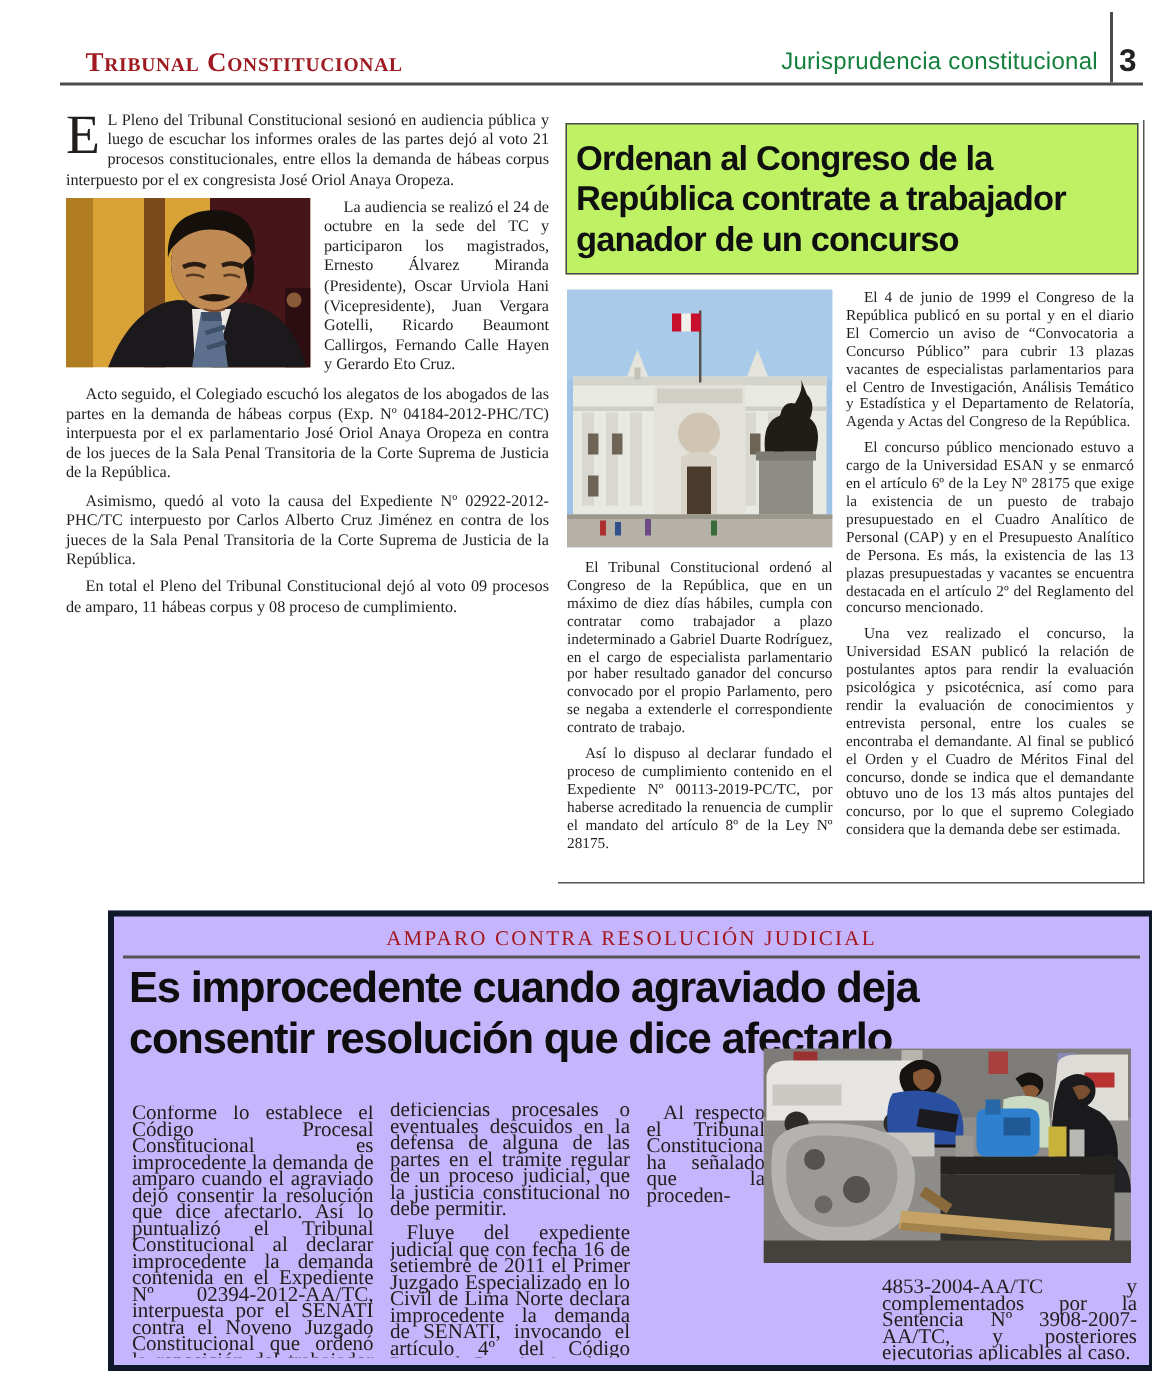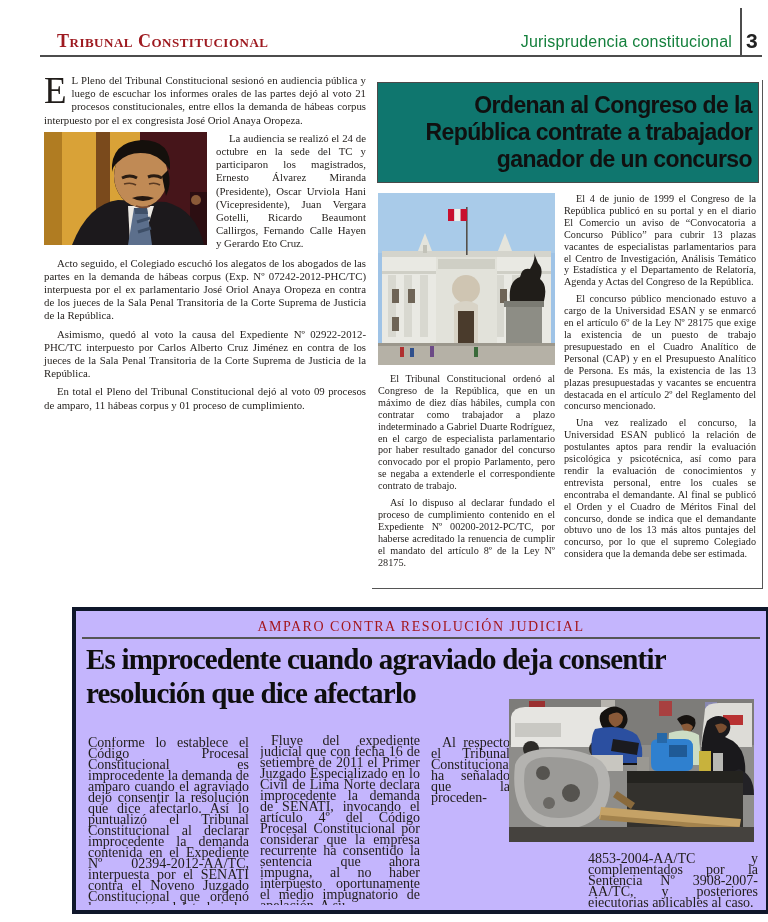--- a/index.html
+++ b/index.html
@@ -40,22 +40,22 @@
   .media-row .photo-man{flex:0 0 163px;}
   .media-row .sidetext{width:150px;}
   .media-row .sidetext p{margin:0;font-size:10.8px;line-height:13.2px;text-align:justify;text-indent:13px;}
 
   
   .article-right{
     position:absolute;left:372px;top:80px;width:390px;height:508px;
     border-right:1px solid #555;border-bottom:1px solid #555;overflow:hidden;
   }
   .headline-box{
-    margin:2px 3px 10px 5px;background:#0f766e;border:1px solid #4a4a4a;
-    padding:9px 6px;text-align:right;
+    margin:2px 3px 10px 5px;background:#bef264;border:1px solid #4a4a4a;
+    padding:9px 6px;text-align:left;
   }
   .headline-box h2{
     margin:0;font-family:"Liberation Sans",sans-serif;font-weight:bold;
     font-size:23px;line-height:27px;letter-spacing:-.6px;color:#101010;
   }
   .right-cols{display:flex;gap:9px;padding-left:6px;}
   .col-mid{flex:0 0 177px;}
   .col-right{flex:1;padding-right:6px;}
   .body-r p{margin:0 0 5px 0;font-size:10.2px;line-height:11.9px;text-align:justify;text-indent:12px;}
   .photo-congress{display:block;margin-bottom:8px;}
@@ -65,21 +65,21 @@
     position:absolute;left:72px;top:607px;width:690px;height:299px;
     background:#c4b5fd;border:4px solid #0f172a;overflow:hidden;
   }
   .kicker{
     position:absolute;left:0;top:8px;width:100%;text-align:center;
     font-family:"Liberation Serif",serif;font-size:14px;letter-spacing:1.5px;color:#a3161d;
   }
   .kicker-rule{position:absolute;left:6px;top:26px;width:678px;height:1.5px;background:#555;}
   .bottom-headline{
     position:absolute;left:10px;top:31px;width:648px;margin:0;
-    font-family:Liberation Serif, serif;font-weight:bold;font-size:29px;
+    font-family:Liberation Sans, sans-serif;font-weight:bold;font-size:29px;
     line-height:34px;letter-spacing:-.8px;color:#0e0e0e;
   }
   .b-col{position:absolute;overflow:hidden;}
   .b-col p{margin:0 0 5px 0;font-size:14px;line-height:11px;text-align:justify;text-indent:11px;}
   .b-col p.noindent{text-indent:0;}
   .b-col1{left:12px;top:126px;width:161px;height:168px;}
   .b-col2{left:184px;top:124px;width:160px;height:170px;}
   .b-col3{left:355px;top:126px;width:79px;height:112px;}
   .b-col3b{left:349px;top:240px;width:151px;height:56px;}
   .b-col4{left:512px;top:242px;width:170px;height:54px;}
@@ -123,23 +123,23 @@
           <path d="M78,46 Q86,42 93,46 M104,45 Q111,42 118,46" stroke="#2a1c12" stroke-width="3" fill="none"></path>
           <path d="M80,52 Q87,50 92,53 M105,52 Q111,50 116,53" stroke="#5a3a22" stroke-width="1.6" fill="none"></path>
           <path d="M88,66 Q98,62 110,66 Q99,72 88,66 Z" fill="#241710"></path>
           <path d="M92,74 Q99,77 106,74" stroke="#7a4a30" stroke-width="1.5" fill="none"></path>
         </svg>
         <div class="sidetext">
           <p>La audiencia se realizó el 24 de octubre en la sede del TC y participaron los magistrados, Ernesto Álvarez Miranda (Presidente), Oscar Urviola Hani (Vicepresidente), Juan Vergara Gotelli, Ricardo Beaumont Callirgos, Fernando Calle Hayen y Gerardo Eto Cruz.</p>
         </div>
       </div>
 
-      <p>Acto seguido, el Colegiado escuchó los alegatos de los abogados de las partes en la demanda de hábeas corpus (Exp. Nº 07242-2012-PHC/TC) interpuesta por el ex parlamentario José Oriol Anaya Oropeza en contra de los jueces de la Sala Penal Transitoria de la Corte Suprema de Justicia de la República.</p>
+      <p>Acto seguido, el Colegiado escuchó los alegatos de los abogados de las partes en la demanda de hábeas corpus (Exp. Nº 04184-2012-PHC/TC) interpuesta por el ex parlamentario José Oriol Anaya Oropeza en contra de los jueces de la Sala Penal Transitoria de la Corte Suprema de Justicia de la República.</p>
       <p>Asimismo, quedó al voto la causa del Expediente Nº 02922-2012-PHC/TC interpuesto por Carlos Alberto Cruz Jiménez en contra de los jueces de la Sala Penal Transitoria de la Corte Suprema de Justicia de la República.</p>
-      <p>En total el Pleno del Tribunal Constitucional dejó al voto 09 procesos de amparo, 11 hábeas corpus y 01 proceso de cumplimiento.</p>
+      <p>En total el Pleno del Tribunal Constitucional dejó al voto 09 procesos de amparo, 11 hábeas corpus y 08 proceso de cumplimiento.</p>
     </div>
   </div>
 
   <div class="article-right">
     <div class="headline-box">
       <h2>Ordenan al Congreso de la República contrate a trabajador ganador de un concurso</h2>
     </div>
     <div class="right-cols">
       <div class="col-mid body-r">
 
@@ -185,40 +185,41 @@
           <rect x="0" y="150" width="177" height="22" fill="#b5b1a6"></rect>
           <rect x="0" y="150" width="177" height="3" fill="#9b978c"></rect>
           <g>
             <rect x="22" y="154" width="4" height="10" fill="#b03030"></rect>
             <rect x="32" y="155" width="4" height="9" fill="#30508c"></rect>
             <rect x="52" y="153" width="4" height="11" fill="#6c4a86"></rect>
             <rect x="96" y="154" width="4" height="10" fill="#3a6a3a"></rect>
           </g>
         </svg>
         <p>El Tribunal Constitucional ordenó al Congreso de la República, que en un máximo de diez días hábiles, cumpla con contratar como trabajador a plazo indeterminado a Gabriel Duarte Rodríguez, en el cargo de especialista parlamentario por haber resultado ganador del concurso convocado por el propio Parlamento, pero se negaba a extenderle el correspondiente contrato de trabajo.</p>
-        <p>Así lo dispuso al declarar fundado el proceso de cumplimiento contenido en el Expediente Nº 00200-2012-PC/TC, por haberse acreditado la renuencia de cumplir el mandato del artículo 8º de la Ley Nº 28175.</p>
+        <p>Así lo dispuso al declarar fundado el proceso de cumplimiento contenido en el Expediente Nº 00113-2019-PC/TC, por haberse acreditado la renuencia de cumplir el mandato del artículo 8º de la Ley Nº 28175.</p>
       </div>
       <div class="col-right body-r">
         <p>El 4 de junio de 1999 el Congreso de la República publicó en su portal y en el diario El Comercio un aviso de “Convocatoria a Concurso Público” para cubrir 13 plazas vacantes de especialistas parlamentarios para el Centro de Investigación, Análisis Temático y Estadística y el Departamento de Relatoría, Agenda y Actas del Congreso de la República.</p>
         <p>El concurso público mencionado estuvo a cargo de la Universidad ESAN y se enmarcó en el artículo 6º de la Ley Nº 28175 que exige la existencia de un puesto de trabajo presupuestado en el Cuadro Analítico de Personal (CAP) y en el Presupuesto Analítico de Persona. Es más, la existencia de las 13 plazas presupuestadas y vacantes se encuentra destacada en el artículo 2º del Reglamento del concurso mencionado.</p>
         <p>Una vez realizado el concurso, la Universidad ESAN publicó la relación de postulantes aptos para rendir la evaluación psicológica y psicotécnica, así como para rendir la evaluación de conocimientos y entrevista personal, entre los cuales se encontraba el demandante. Al final se publicó el Orden y el Cuadro de Méritos Final del concurso, donde se indica que el demandante obtuvo uno de los 13 más altos puntajes del concurso, por lo que el supremo Colegiado considera que la demanda debe ser estimada.</p>
       </div>
     </div>
   </div>
 
   <div class="bottom-panel">
     <div class="kicker">AMPARO CONTRA RESOLUCIÓN JUDICIAL</div>
     <div class="kicker-rule"></div>
     <h2 class="bottom-headline">Es improcedente cuando agraviado deja consentir resolución que dice afectarlo</h2>
 
     <div class="b-col b-col1">
       <p class="noindent">Conforme lo establece el Código Procesal Constitucional es improcedente la demanda de amparo cuando el agraviado dejó consentir la resolución que dice afectarlo. Así lo puntualizó el Tribunal Constitucional al declarar improcedente la demanda contenida en el Expediente Nº 02394-2012-AA/TC, interpuesta por el SENATI contra el Noveno Juzgado Constitucional que ordenó la reposición del trabajador Julio Zegarra Mayo.</p>
       <p>El Colegiado precisó que resolver contrariamente supondría convertir el proceso de amparo contra resoluciones judiciales en un medio para subsanar</p>
     </div>
     <div class="b-col b-col2">
+      <p class="noindent">deficiencias procesales o eventuales descuidos en la defensa de alguna de las partes en el trámite regular de un proceso judicial, que la justicia constitucional no debe permitir.</p>
       <p>Fluye del expediente judicial que con fecha 16 de setiembre de 2011 el Primer Juzgado Especializado en lo Civil de Lima Norte declara improcedente la demanda de SENATI, invocando el artículo 4º del Código Procesal Constitucional por considerar que la empresa recurrente ha consentido la sentencia que ahora impugna, al no haber interpuesto oportunamente el medio impugnatorio de apelación. A su</p>
     </div>
     <div class="b-col b-col3">
       <p>Al respecto el Tribunal Constitucional ha señalado que la proceden-</p>
     </div>
     <div class="b-col b-col4">
       <p class="noindent">4853-2004-AA/TC y complementados por la Sentencia Nº 3908-2007-AA/TC, y posteriores ejecutorias aplicables al caso.</p>
     </div>
 
     <svg class="b-photo" width="245" height="143" viewBox="0 0 245 143">

